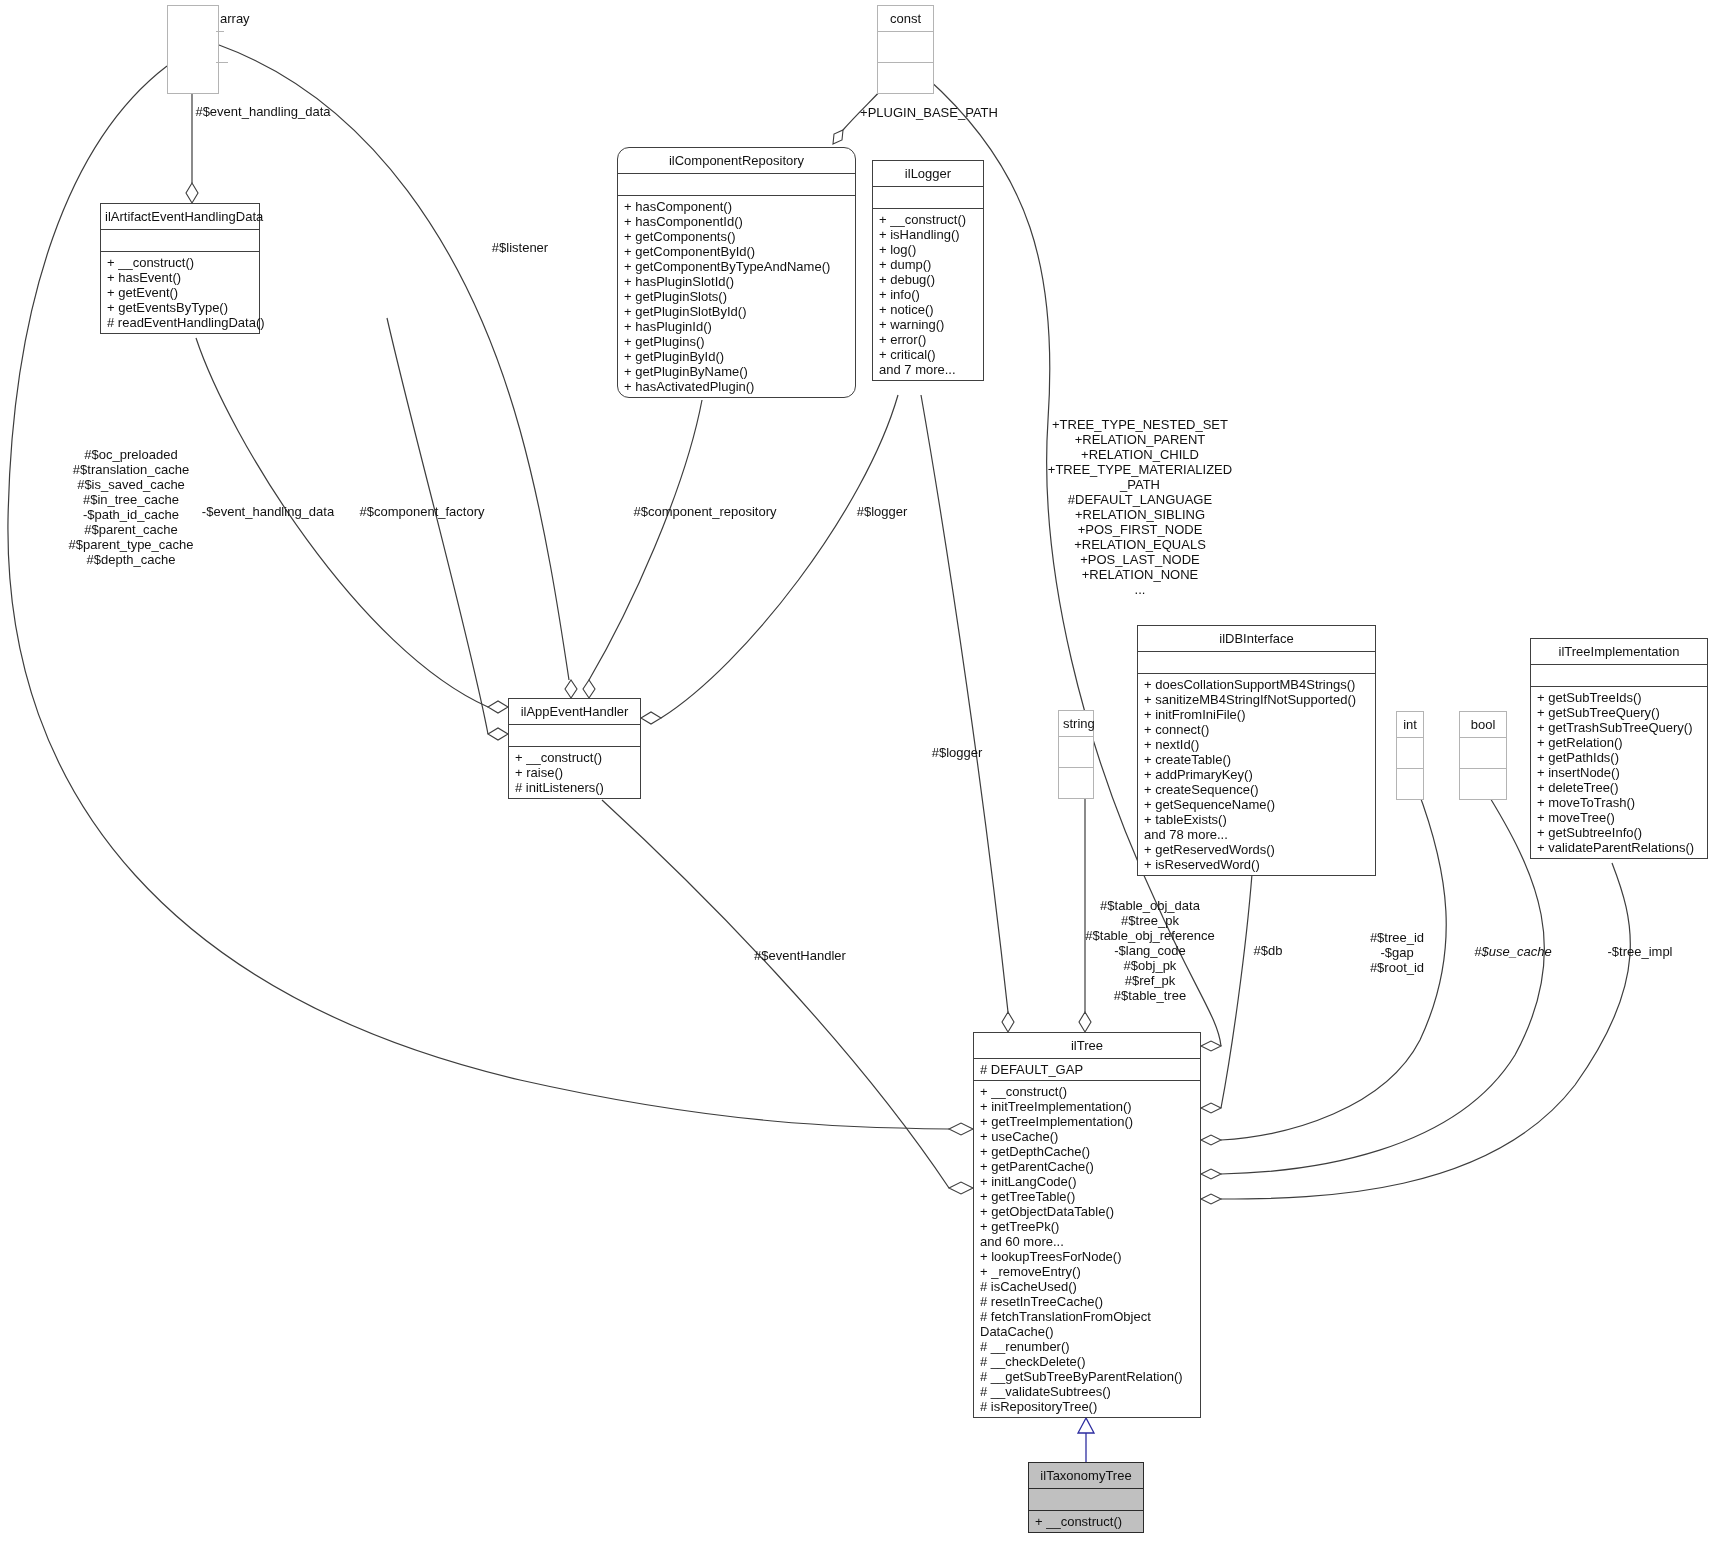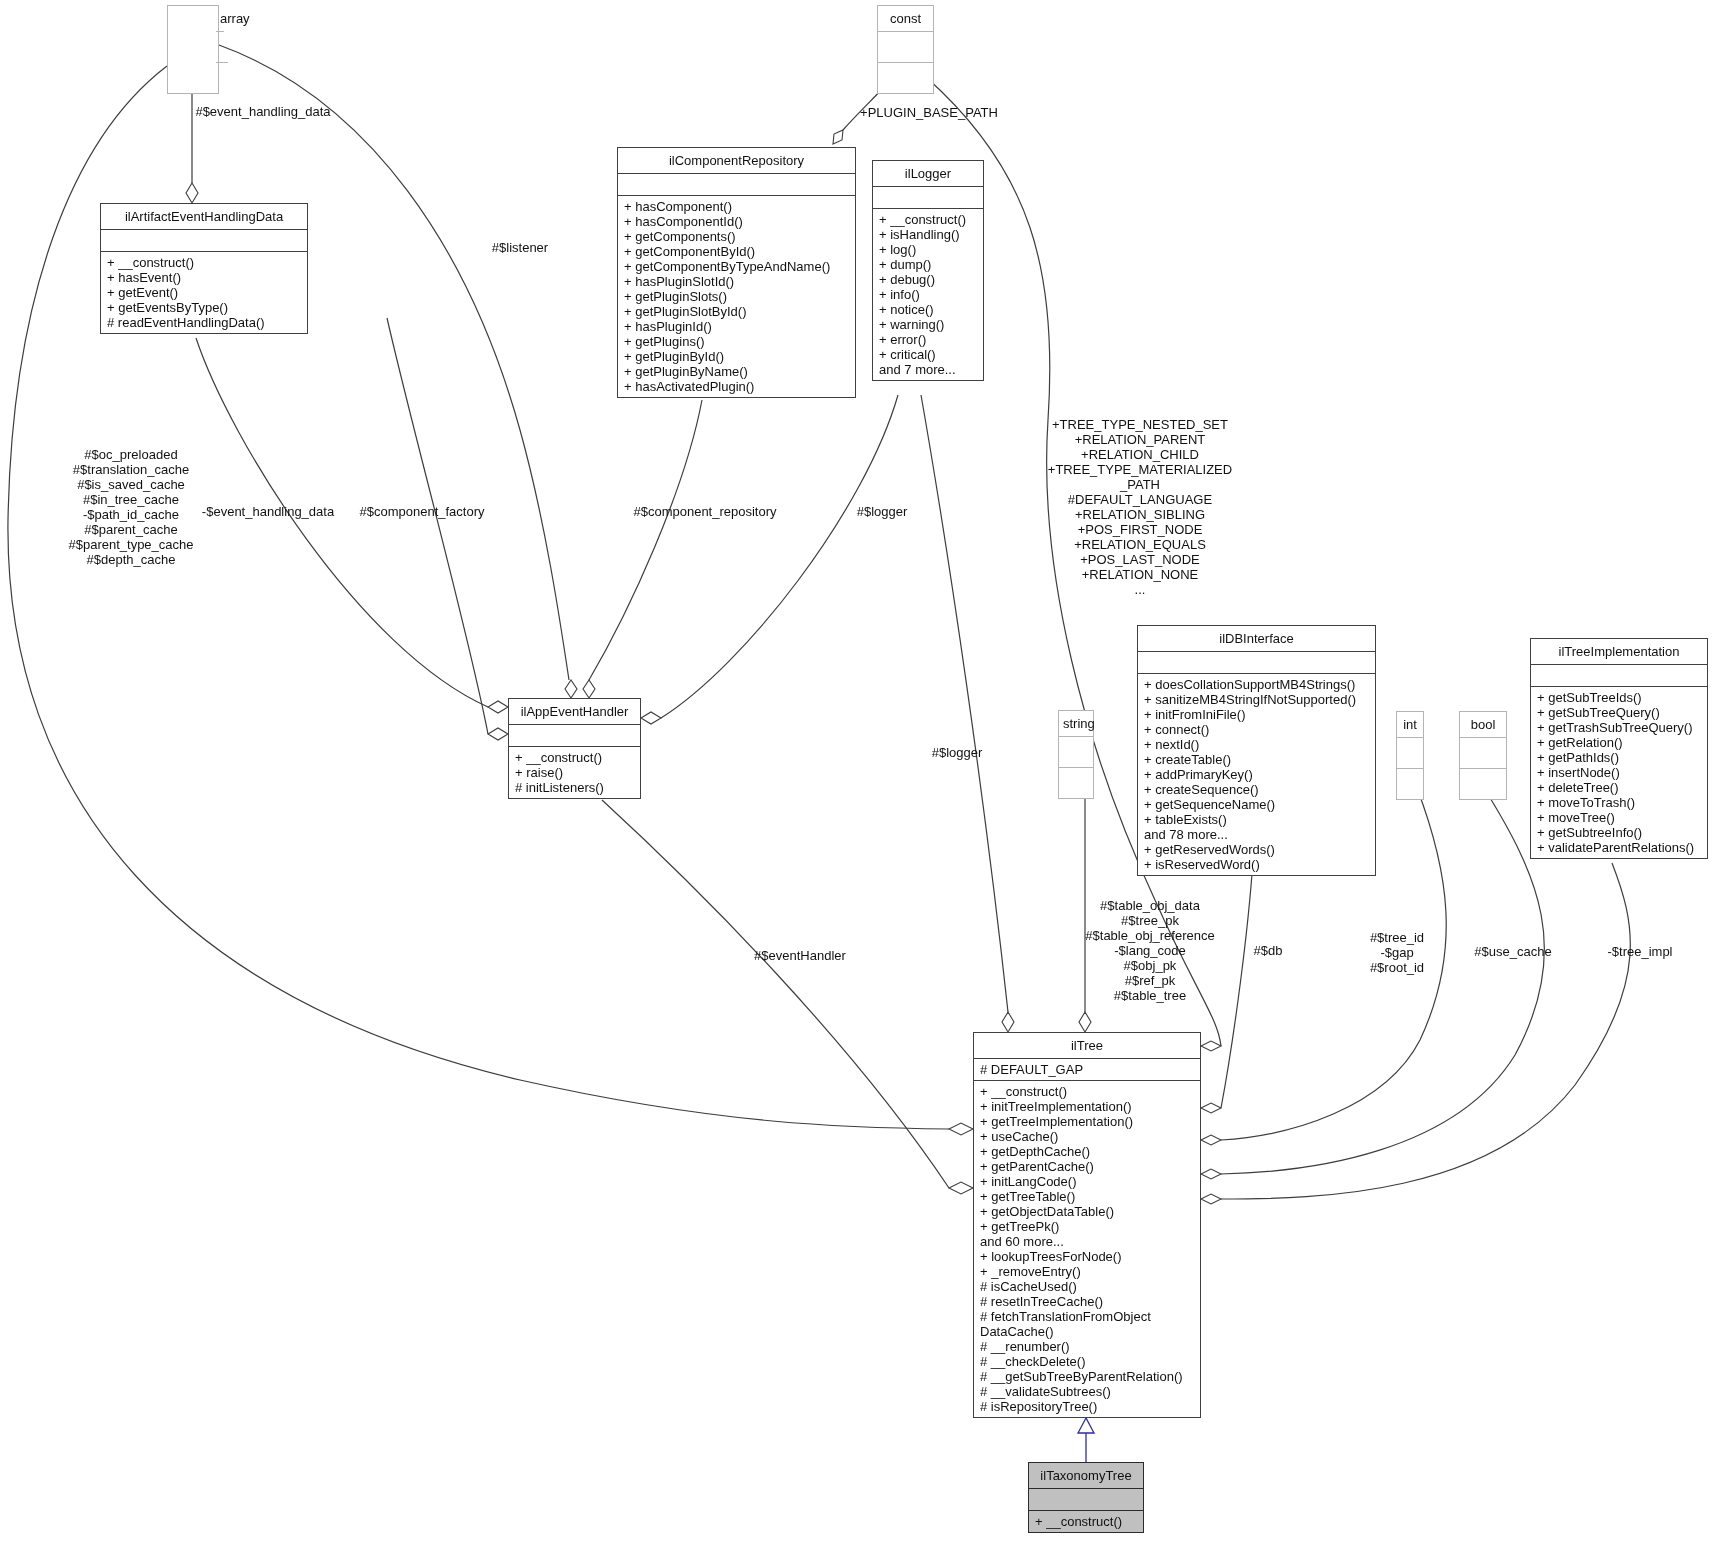--- a/index.html
+++ b/index.html
@@ -37,23 +37,23 @@
 
   .highlight{background:var(--highlight-fill);border-color:#2b2b2b;}
   .highlight .uml-title,.highlight .uml-attrs{border-color:#2b2b2b;}
 
   .edge-label{position:absolute;z-index:3;transform:translate(-50%,-50%);
     text-align:center;line-height:15px;white-space:pre-line;color:var(--text);}
 
   
   #box-array{left:167px;top:5px;width:52px;padding-left:48px;}
   #box-const{left:877px;top:5px;width:57px;}
-  #box-ilArtifactEventHandlingData{left:100px;top:203px;width:208px;}
+  #box-ilArtifactEventHandlingData{left:100px;top:203px;width:160px;}
   #box-ilComponentFactory{left:305px;top:233px;width:179px;}
-  #box-ilComponentRepository{left:617px;top:147px;width:239px;}
+  #box-ilComponentRepository{left:617px;top:147px;width:239px;border-radius:12px;}
   #box-ilLogger{left:872px;top:160px;width:112px;}
   #box-ilAppEventHandler{left:508px;top:698px;width:133px;}
   #box-string{left:1058px;top:710px;width:36px;}
   #box-ilDBInterface{left:1137px;top:625px;width:239px;}
   #box-int{left:1396px;top:711px;width:28px;}
   #box-bool{left:1459px;top:711px;width:48px;}
   #box-ilTreeImplementation{left:1530px;top:638px;width:178px;}
   #box-ilTree{left:973px;top:1032px;width:228px;}
   #box-ilTaxonomyTree{left:1028px;top:1462px;width:116px;}
 
@@ -65,21 +65,21 @@
   #lbl-event-handling-data2{left:268px;top:511px;}
   #lbl-component-factory{left:422px;top:511px;}
   #lbl-component-repository{left:667px;top:511px;margin-left:38px;}
   #lbl-logger-a{left:882px;top:511px;}
   #lbl-tree-constants{left:1140px;top:507px;}
   #lbl-logger-b{left:957px;top:752px;}
   #lbl-event-handler{left:800px;top:955px;}
   #lbl-table-fields{left:1150px;top:950px;}
   #lbl-db{left:1268px;top:950px;}
   #lbl-tree-ids{left:1397px;top:952px;}
-  #lbl-use-cache{left:1513px;top:951px;}
+  #lbl-use-cache{left:1513px;top:951px;font-style:italic;}
   #lbl-tree-impl{left:1640px;top:951px;}
 </style>
 </head>
 <body>
 
 <div id="canvas">
 
   <svg id="edges" width="1716" height="1544" viewBox="0 0 1716 1544">
 
     <path class="edge" d="M192,85 L192,183"></path>

